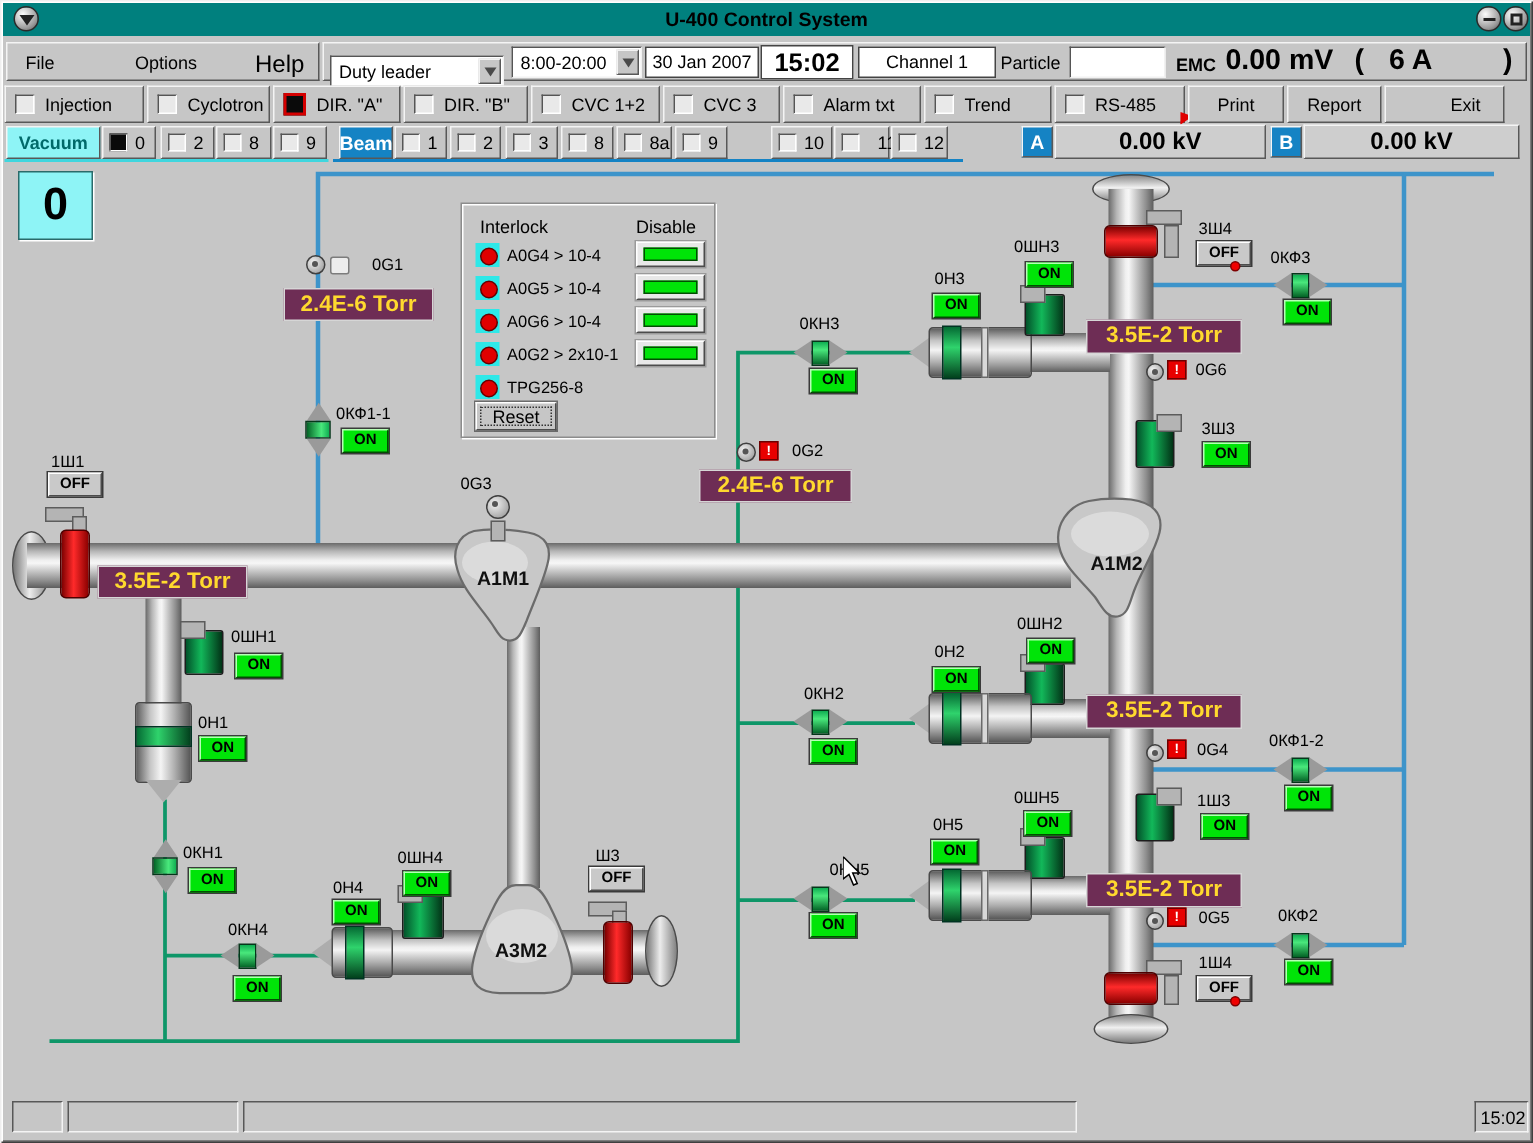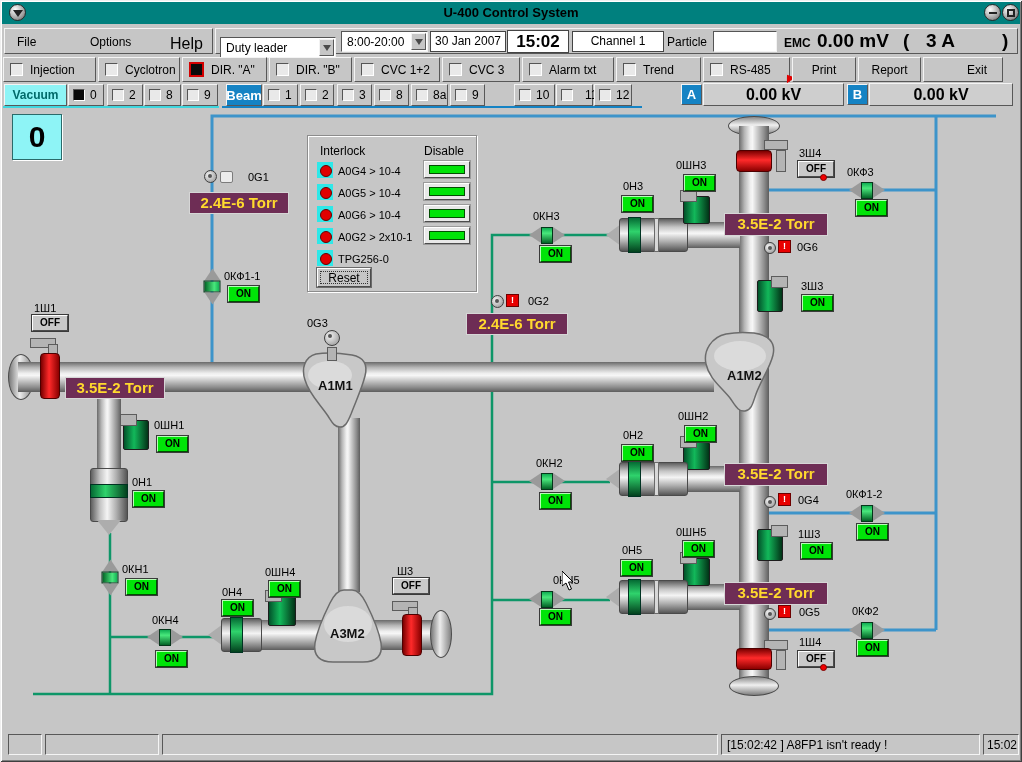--- a/index.html
+++ b/index.html
@@ -121,21 +121,21 @@
         </span>
     </div>
     <div class="abs cellw" style="left:214px;top:2px;width:76px;height:21px;font-size:12px;line-height:19px;text-align:center;">30 Jan 2007</div>
     <div class="abs cellw" style="left:291px;top:1px;width:62px;height:23px;font-size:17px;font-weight:bold;line-height:21px;text-align:center;">15:02</div>
     <div class="abs cellw" style="left:356px;top:2px;width:92px;height:21px;font-size:12px;line-height:19px;text-align:center;">Channel 1</div>
     <span class="abs" style="left:451px;top:6px;font-size:12px;">Particle</span>
     <input class="abs" style="left: 497px; top: 2px; width: 64px; height: 21px; border-width: 1px; border-style: solid; border-color: rgb(85, 85, 85) rgb(242, 242, 242) rgb(242, 242, 242) rgb(85, 85, 85); border-image: initial; background: rgb(255, 255, 255); font-size: 12px;" value="">
     <span class="abs" style="left:568px;top:7px;font-size:12px;font-weight:bold;">EMC</span>
     <span class="abs" style="left:601px;top:1px;font-size:19px;font-weight:bold;">0.00 mV</span>
     <span class="abs" style="left:687px;top:1px;font-size:19px;font-weight:bold;">(</span>
-    <span class="abs" style="left:710px;top:1px;font-size:19px;font-weight:bold;">3 A</span>
+    <span class="abs" style="left:710px;top:1px;font-size:19px;font-weight:bold;">6 A</span>
     <span class="abs" style="left:786px;top:1px;font-size:19px;font-weight:bold;">)</span>
   </div>
 
   <div class="abs tog raised" style="left:3px;top:57px;width:93px;">
     <span class="cb"></span>
     <span>Injection</span>
   </div>
   <div class="abs tog raised" style="left:98px;top:57px;width:82px;">
     <span class="cb"></span>
     <span>Cyclotron</span>
@@ -511,28 +511,27 @@
         <span class="bar abs"></span>
       </div>
 
     <span class="il-ind" style="left:9px;top:92px;"></span>
     <span class="abs il-text" style="left:30px;top:95px;">A0G2 &gt; 2x10-1</span>
     <div class="abs il-btn" style="left:116px;top:91px;">
         <span class="bar abs"></span>
       </div>
 
     <span class="il-ind" style="left:9px;top:114px;"></span>
-    <span class="abs il-text" style="left:30px;top:117px;">TPG256-0</span>
+    <span class="abs il-text" style="left:30px;top:117px;">TPG256-8</span>
 
     <button id="reset-btn" class="abs" style="left:9px;top:132px;">Reset</button>
   </div>
 
   <svg class="abs" style="left:562px;top:571px;" width="14" height="20">
     <polygon points="0,0 0,15 4,12 7,19 9.5,18 6.5,11 11,11" fill="#fff" stroke="#000" stroke-width="1"></polygon>
   </svg>
 
   <div class="abs sbcell" style="left:8px;top:734px;width:34px;height:21px;"></div>
   <div class="abs sbcell" style="left:45px;top:734px;width:114px;height:21px;"></div>
   <div class="abs sbcell" style="left:162px;top:734px;width:556px;height:21px;"></div>
-  <div class="abs sbcell" style="left:721px;top:734px;width:259px;height:21px;padding-left:5px;">[15:02:42 ] A8FP1 isn't ready !</div>
   <div class="abs sbcell" style="left:983px;top:734px;width:36px;height:21px;padding-left:3px;">15:02</div>
 
 </div>
 
 </body></html>

